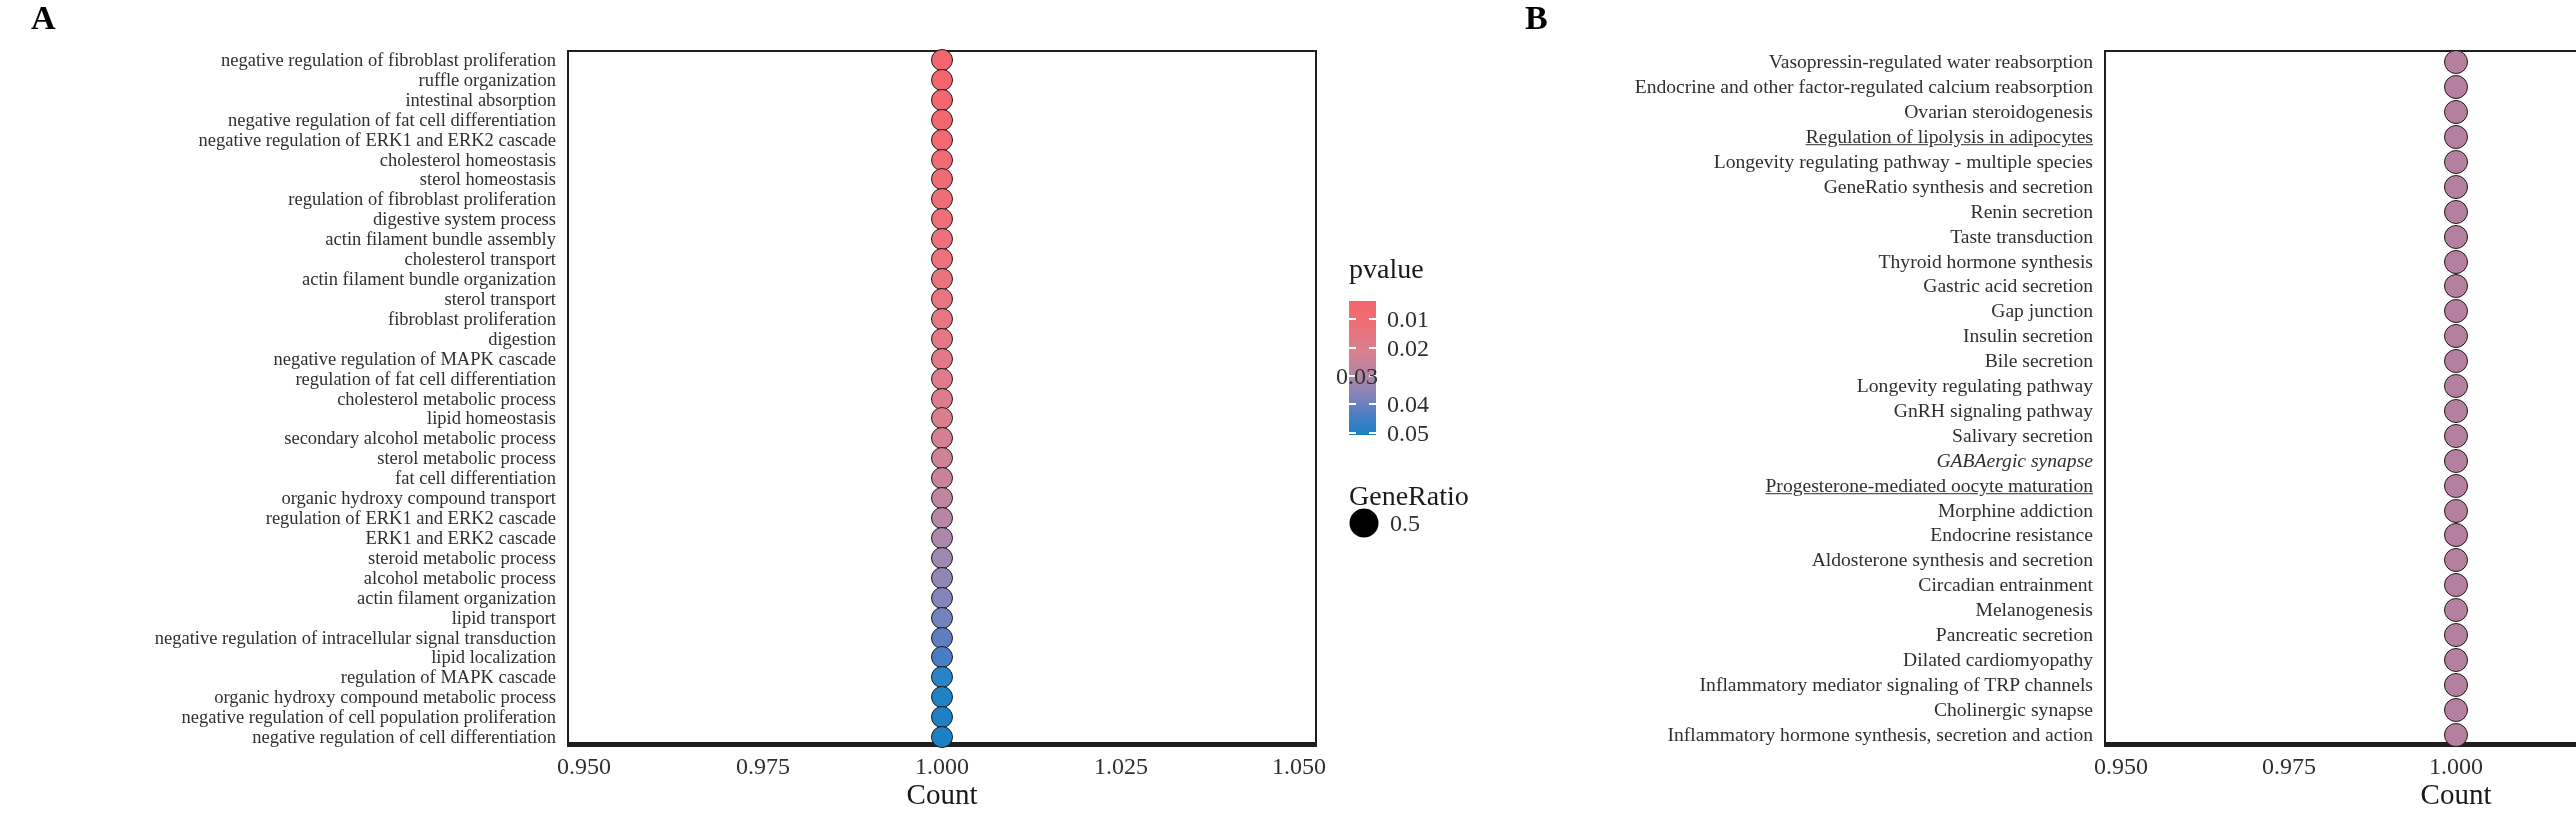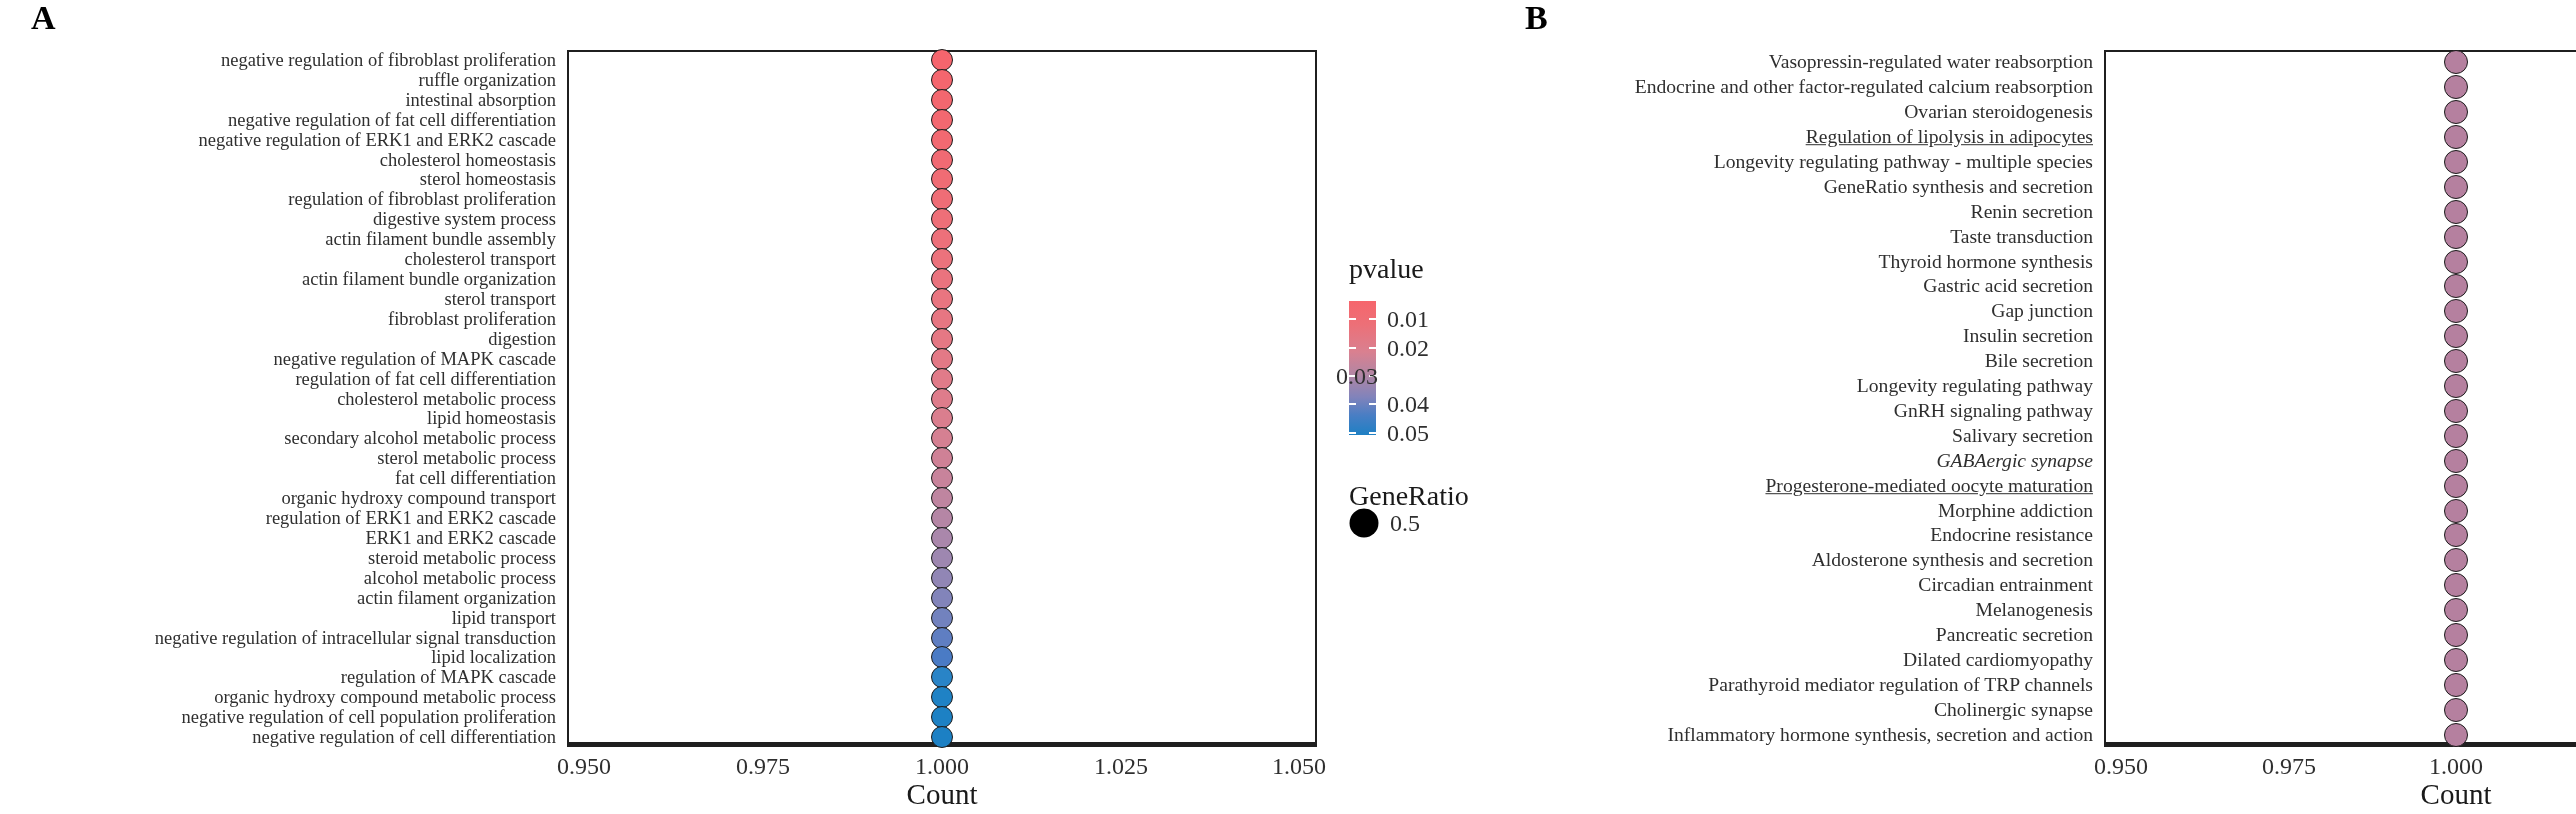--- a/index.html
+++ b/index.html
@@ -220,21 +220,21 @@
       <div class="term-label" style="left: 1423px; width: 670px; top: 560px; font-size: 19.6px;">Aldosterone synthesis and secretion</div>
       <div class="term-dot" style="left: 2456px; top: 560px; width: 24px; height: 24px; background: rgb(181, 128, 159);"></div>
       <div class="term-label" style="left: 1423px; width: 670px; top: 585px; font-size: 19.6px;">Circadian entrainment</div>
       <div class="term-dot" style="left: 2456px; top: 585px; width: 24px; height: 24px; background: rgb(181, 128, 159);"></div>
       <div class="term-label" style="left: 1423px; width: 670px; top: 610px; font-size: 19.6px;">Melanogenesis</div>
       <div class="term-dot" style="left: 2456px; top: 610px; width: 24px; height: 24px; background: rgb(181, 128, 159);"></div>
       <div class="term-label" style="left: 1423px; width: 670px; top: 635px; font-size: 19.6px;">Pancreatic secretion</div>
       <div class="term-dot" style="left: 2456px; top: 635px; width: 24px; height: 24px; background: rgb(181, 128, 159);"></div>
       <div class="term-label" style="left: 1423px; width: 670px; top: 660px; font-size: 19.6px;">Dilated cardiomyopathy</div>
       <div class="term-dot" style="left: 2456px; top: 660px; width: 24px; height: 24px; background: rgb(181, 128, 159);"></div>
-      <div class="term-label" style="left: 1423px; width: 670px; top: 685px; font-size: 19.6px;">Parathyroid mediator regulation of TRP channels</div>
+      <div class="term-label" style="left: 1423px; width: 670px; top: 685px; font-size: 19.6px;">Inflammatory mediator signaling of TRP channels</div>
       <div class="term-dot" style="left: 2456px; top: 685px; width: 24px; height: 24px; background: rgb(181, 128, 159);"></div>
       <div class="term-label" style="left: 1423px; width: 670px; top: 710px; font-size: 19.6px;">Cholinergic synapse</div>
       <div class="term-dot" style="left: 2456px; top: 710px; width: 24px; height: 24px; background: rgb(181, 128, 159);"></div>
       <div class="term-label" style="left: 1423px; width: 670px; top: 735px; font-size: 19.6px;">Inflammatory hormone synthesis, secretion and action</div>
       <div class="term-dot" style="left: 2456px; top: 735px; width: 24px; height: 24px; background: rgb(181, 128, 159);"></div>
       <div class="xtick-label" style="left: 2121px; top: 754px;">0.950</div>
       <div class="xtick-label" style="left: 2289px; top: 754px;">0.975</div>
       <div class="xtick-label" style="left: 2456px; top: 754px;">1.000</div>
       <div class="xaxis-title" style="left: 2456px; top: 780px;">Count</div>
     </div>

